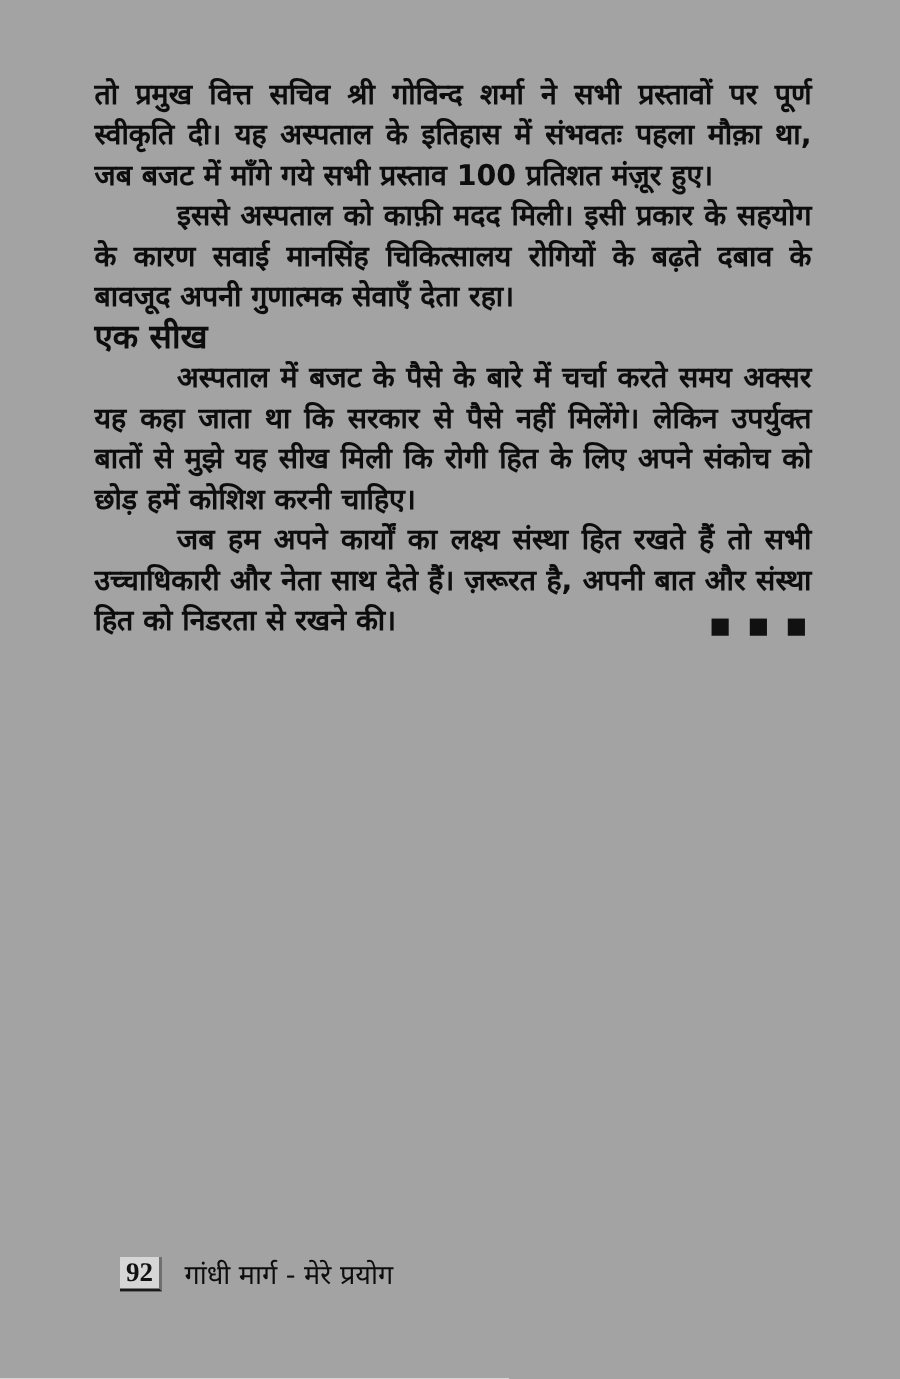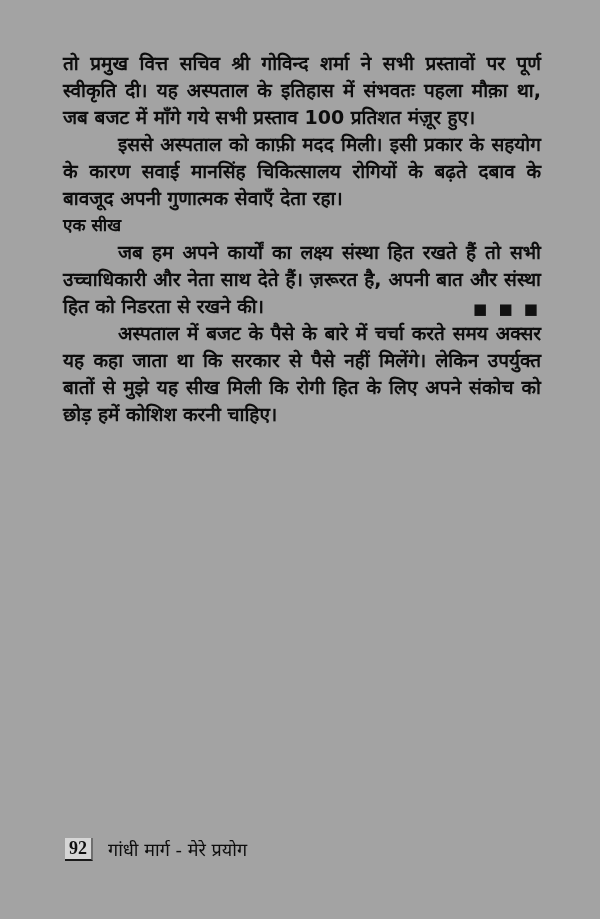--- a/index.html
+++ b/index.html
@@ -29,42 +29,42 @@
     font-weight: bold;
     text-align: justify;
     text-align-last: left;
     color: #0d0d0d;
   }
   .para.indent {
     text-indent: 55px;
   }
   .heading {
     margin: 0;
-    font-size: 17px;
+    font-size: 22px;
     line-height: 27px;
     font-weight: bold;
     color: #0d0d0d;
   }
   .para.last {
     position: relative;
     padding-right: 0;
   }
   .end-marker {
     position: absolute;
     right: 0;
     bottom: 3px;
     font-size: 15px;
     letter-spacing: 3px;
     line-height: 1;
     color: #111111;
     text-indent: 0;
   }
   .footer {
     position: absolute;
-    left: 65px;
+    left: 80px;
     top: 837px;
     display: flex;
     align-items: center;
     gap: 15px;
   }
   .page-number {
     display: inline-block;
     background: #d6d6d6;
     color: #111111;
     font-family: "Liberation Serif", serif;
@@ -87,26 +87,26 @@
 <div class="page">
 
   <div class="text-block">
 
     <p class="para">तो प्रमुख वित्त सचिव श्री गोविन्द शर्मा ने सभी प्रस्तावों पर पूर्ण स्वीकृति दी। यह अस्पताल के इतिहास में संभवतः पहला मौक़ा था, जब बजट में माँगे गये सभी प्रस्ताव 100 प्रतिशत मंज़ूर हुए।</p>
 
     <p class="para indent">इससे अस्पताल को काफ़ी मदद मिली। इसी प्रकार के सहयोग के कारण सवाई मानसिंह चिकित्सालय रोगियों के बढ़ते दबाव के बावजूद अपनी गुणात्मक सेवाएँ देता रहा।</p>
 
     <h2 class="heading">एक सीख</h2>
 
+    <p class="para indent">अस्पताल में बजट के पैसे के बारे में चर्चा करते समय अक्सर यह कहा जाता था कि सरकार से पैसे नहीं मिलेंगे। लेकिन उपर्युक्त बातों से मुझे यह सीख मिली कि रोगी हित के लिए अपने संकोच को छोड़ हमें कोशिश करनी चाहिए।</p>
+
     <p class="para indent last">
       <span>जब हम अपने कार्यों का लक्ष्य संस्था हित रखते हैं तो सभी उच्चाधिकारी और नेता साथ देते हैं। ज़रूरत है, अपनी बात और संस्था हित को निडरता से रखने की।</span>
       <span class="end-marker">■ ■ ■</span>
     </p>
-
-    <p class="para indent">अस्पताल में बजट के पैसे के बारे में चर्चा करते समय अक्सर यह कहा जाता था कि सरकार से पैसे नहीं मिलेंगे। लेकिन उपर्युक्त बातों से मुझे यह सीख मिली कि रोगी हित के लिए अपने संकोच को छोड़ हमें कोशिश करनी चाहिए।</p>
 
   </div>
 
   <div class="footer">
     <span class="page-number">92</span>
     <span class="book-title">गांधी मार्ग - मेरे प्रयोग</span>
   </div>
 
 </div>
 

